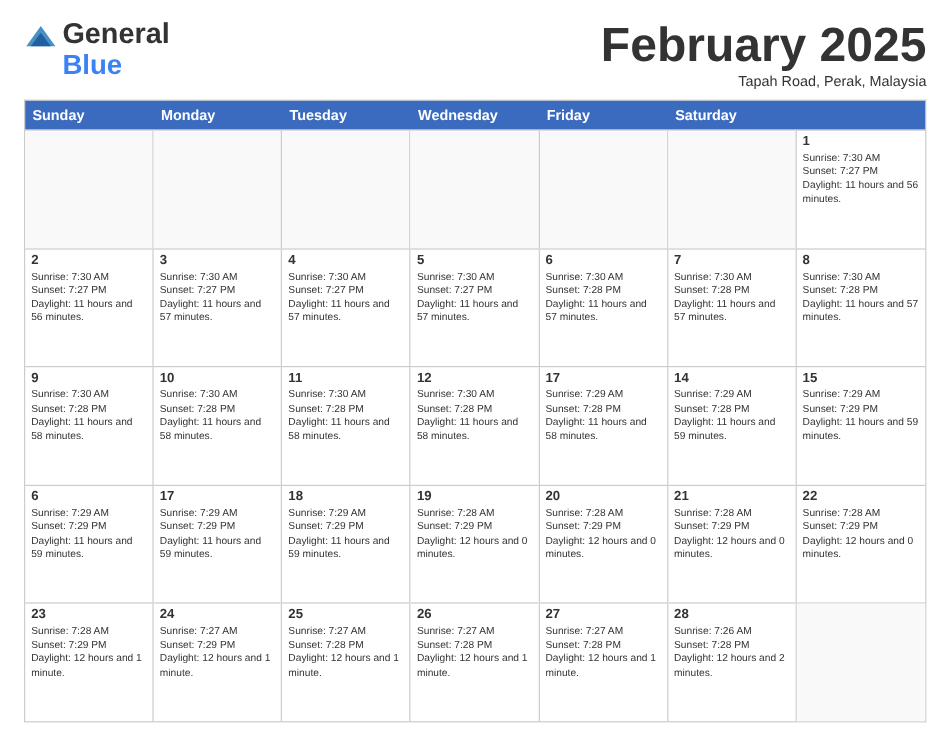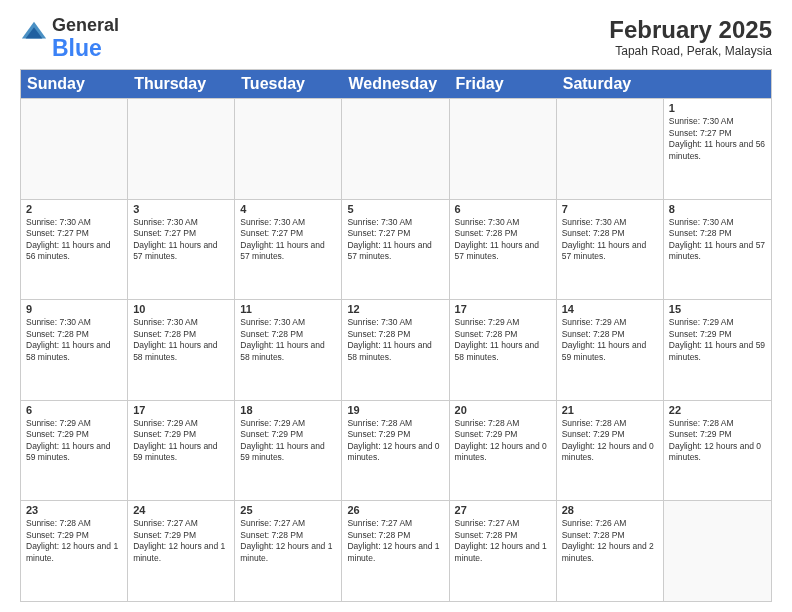--- a/index.html
+++ b/index.html
@@ -27,39 +27,39 @@
       display: flex;
       align-items: flex-start;
       gap: 4px;
     }
     .logo-text {
       display: flex;
       flex-direction: column;
       line-height: 1.1;
     }
     .logo-general {
-      font-size: 18px;
+      font-size: 24px;
       font-weight: bold;
       color: #333;
     }
     .logo-blue {
       font-size: 23px;
       font-weight: bold;
       color: #3b82f6;
     }
     .logo-icon {
       width: 28px;
       height: 28px;
       margin-top: 2px;
     }
     .title-block {
       text-align: right;
     }
     .month-year {
-      font-size: 24px;
+      font-size: 40px;
       font-weight: bold;
       color: #333;
     }
     .location {
       font-size: 12px;
       color: #333;
       font-weight: normal;
     }
     .calendar {
       flex: 1;
@@ -67,21 +67,21 @@
       flex-direction: column;
       border: 1px solid #ccc;
     }
     .cal-header {
       display: grid;
       grid-template-columns: repeat(7, 1fr);
       background: #3a6bbf;
     }
     .cal-header-cell {
       color: #fff;
-      font-size: 16px;
+      font-size: 12px;
       font-weight: bold;
       padding: 5px 6px;
       text-align: left;
     }
     .cal-body {
       flex: 1;
       display: flex;
       flex-direction: column;
     }
     .cal-row {
@@ -134,21 +134,21 @@
     </div>
     <div class="title-block">
       <div class="month-year">February 2025</div>
       <div class="location">Tapah Road, Perak, Malaysia</div>
     </div>
   </div>
 
   <div class="calendar">
     <div class="cal-header">
     <div class="cal-header-cell">Sunday</div>
-        <div class="cal-header-cell">Thursday</div>
+        <div class="cal-header-cell">Monday</div>
         <div class="cal-header-cell">Tuesday</div>
         <div class="cal-header-cell">Wednesday</div>
         <div class="cal-header-cell">Friday</div>
         <div class="cal-header-cell">Saturday</div>
       </div>
     <div class="cal-body">
     <div class="cal-row">
           <div class="cal-cell empty"></div>
           <div class="cal-cell empty"></div>
           <div class="cal-cell empty"></div>

